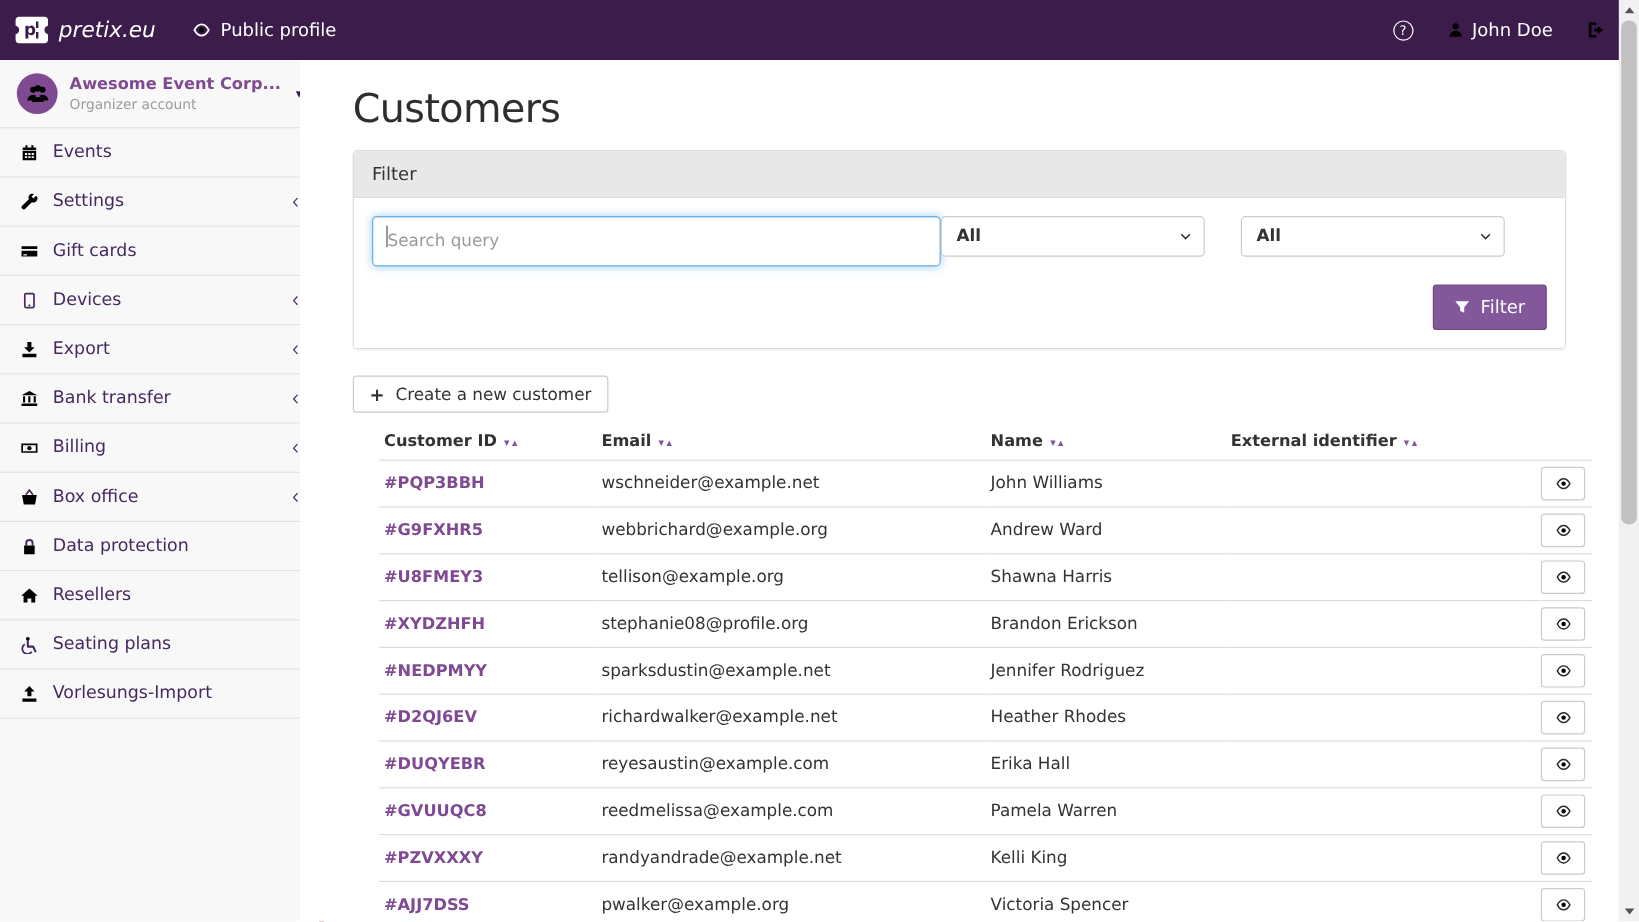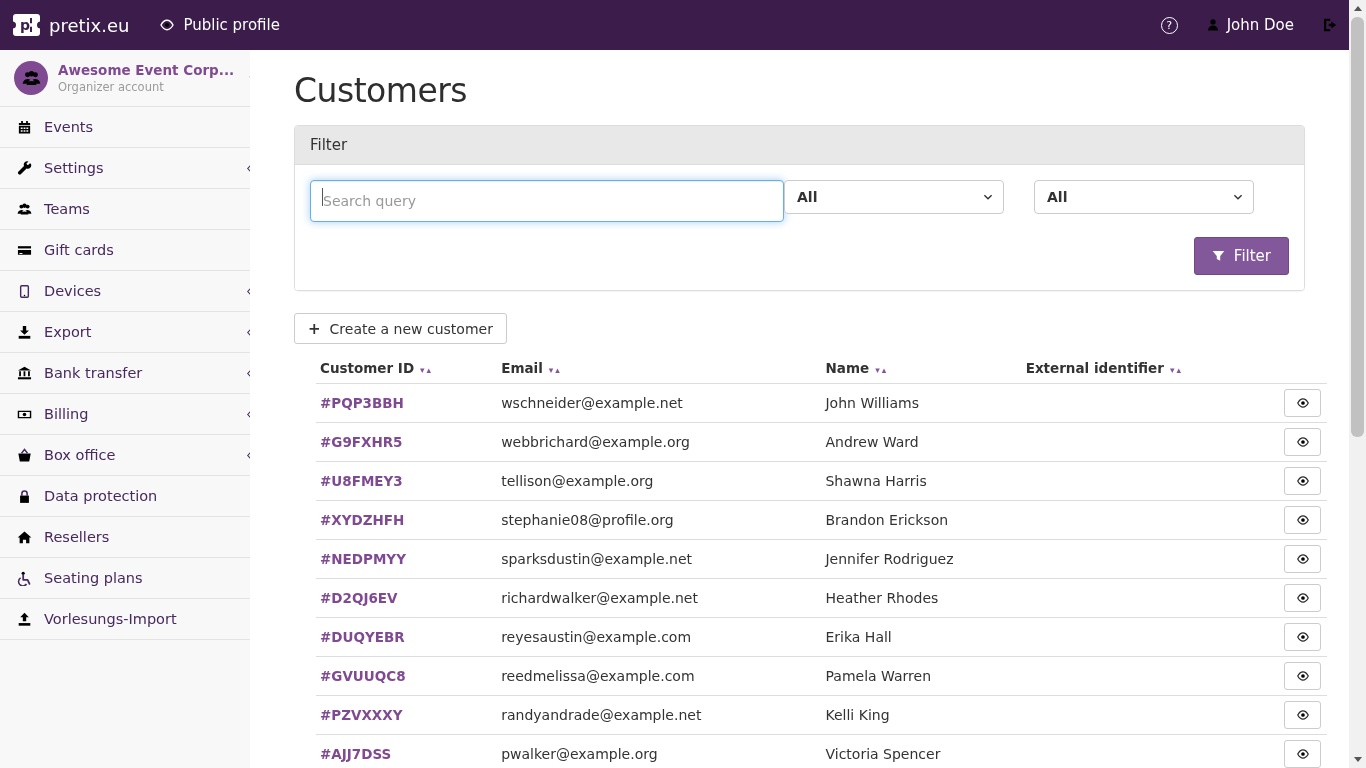--- a/index.html
+++ b/index.html
@@ -20,33 +20,33 @@
     width:27px; height:22px; background:#fff; border-radius:3px;
     position:relative; display:flex; align-items:center; justify-content:flex-start;
   }
   .logo-ticket::before, .logo-ticket::after {
     content:''; position:absolute; top:50%; width:7px; height:7px; border-radius:50%;
     background:#3b1c4a; transform:translateY(-50%);
   }
   .logo-ticket::before { left:-4px; } .logo-ticket::after { right:-4px; }
   .logo-p { color:#3b1c4a; font-weight:bold; font-size:14px; padding-left:7px; }
   .logo-dash { position:absolute; right:8px; top:4px; bottom:4px; border-left:2px dashed #3b1c4a; }
-  .brand-text { font-size:18px; }
+  .brand-text { font-size:18px;font-style:italic; }
   .pub-profile { display:flex; align-items:center; gap:8px; margin-left:30px; font-size:15px; cursor:pointer; }
   .top-right { margin-left:auto; margin-right:28px; display:flex; align-items:center; gap:28px; }
   .help-circle {
     width:17px; height:17px; border:1.5px solid #fff; border-radius:50%;
     font-size:11px; display:flex; align-items:center; justify-content:center; cursor:pointer;
   }
   .user-chunk { display:flex; align-items:center; gap:7px; font-size:15px; cursor:pointer; }
 
   
   .sidebar {
     position:absolute; left:0; top:50px; width:270px; bottom:0;
-    background:#f8f8f8; border-right:1px solid #7f1d1d;
+    background:#f8f8f8; border-right:4px solid #7f1d1d;
   }
   .side-head {
     height:57px; display:flex; align-items:center; gap:10px; padding:0 14px;
     border-bottom:1px solid #e3e3e3; cursor:pointer;
   }
   .avatar {
     width:34px; height:34px; border-radius:50%; background:#7f4a91; color:#fff;
     display:flex; align-items:center; justify-content:center; flex:0 0 auto;
   }
   .org-name { color:#7f4a91; font-weight:bold; font-size:13.5px; white-space:nowrap; }
@@ -275,33 +275,20 @@
     </span>
   </div>
       <div class="side-item">
     <span class="side-icon">
           <svg width="15" height="15">
             <use href="#wrench-icon"></use>
           </svg>
         </span>
     <span class="side-label">Settings</span>
     <span class="side-chevron">
-      <svg width="11" height="11">
-            <use href="#chevron-left-icon"></use>
-          </svg>
-    </span>
-  </div>
-      <div class="side-item">
-    <span class="side-icon">
-          <svg width="15" height="15">
-            <use href="#users-icon"></use>
-          </svg>
-        </span>
-    <span class="side-label">Teams</span>
-    <span class="side-chevron" style="visibility: hidden;">
       <svg width="11" height="11">
             <use href="#chevron-left-icon"></use>
           </svg>
     </span>
   </div>
       <div class="side-item">
     <span class="side-icon">
           <svg width="15" height="15">
             <use href="#credit-card-icon"></use>
           </svg>

